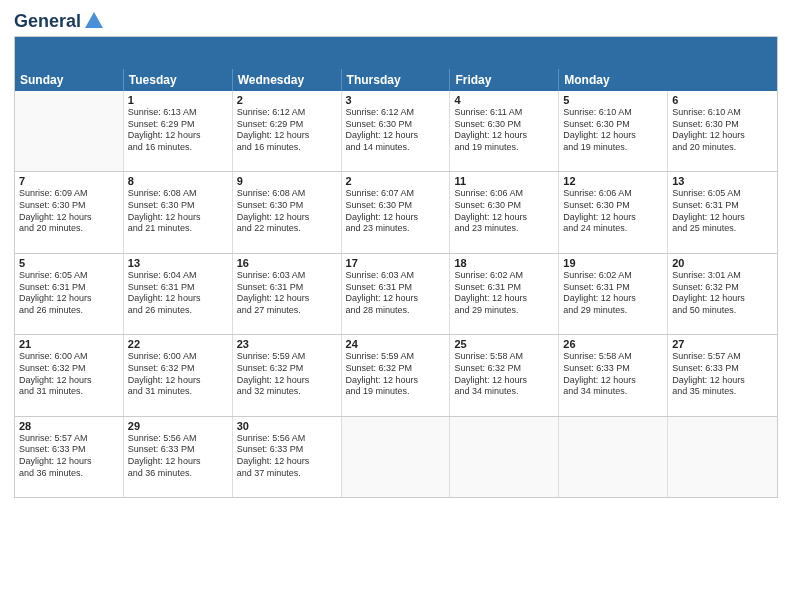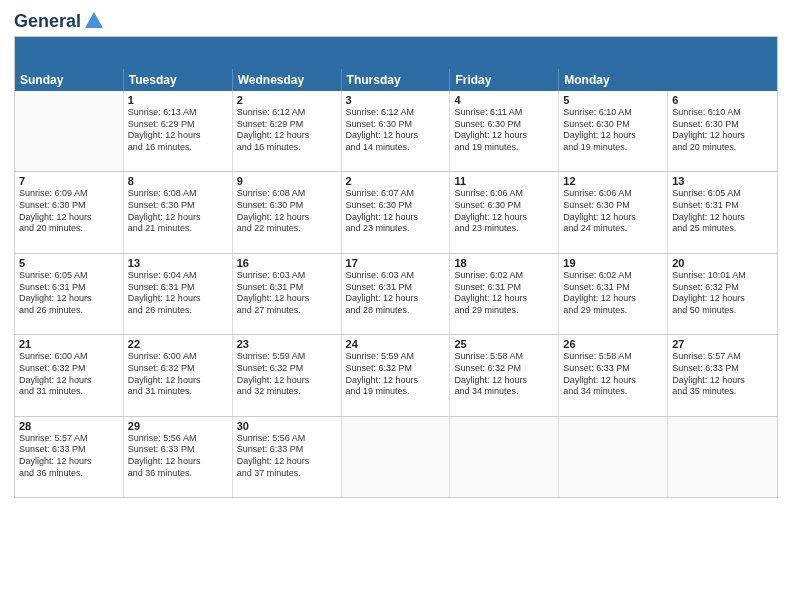--- a/index.html
+++ b/index.html
@@ -262,21 +262,21 @@
           </div>
           <div class="cal-cell">
             <span class="day-num">19</span>
             <span class="cell-line">Sunrise: 6:02 AM</span>
             <span class="cell-line">Sunset: 6:31 PM</span>
             <span class="cell-line">Daylight: 12 hours</span>
             <span class="cell-line">and 29 minutes.</span>
           </div>
           <div class="cal-cell">
             <span class="day-num">20</span>
-            <span class="cell-line">Sunrise: 10:01 AM</span>
+            <span class="cell-line">Sunrise: 3:01 AM</span>
             <span class="cell-line">Sunset: 6:32 PM</span>
             <span class="cell-line">Daylight: 12 hours</span>
             <span class="cell-line">and 50 minutes.</span>
           </div>
         </div>
         <div class="cal-row">
           <div class="cal-cell">
             <span class="day-num">21</span>
             <span class="cell-line">Sunrise: 6:00 AM</span>
             <span class="cell-line">Sunset: 6:32 PM</span>

